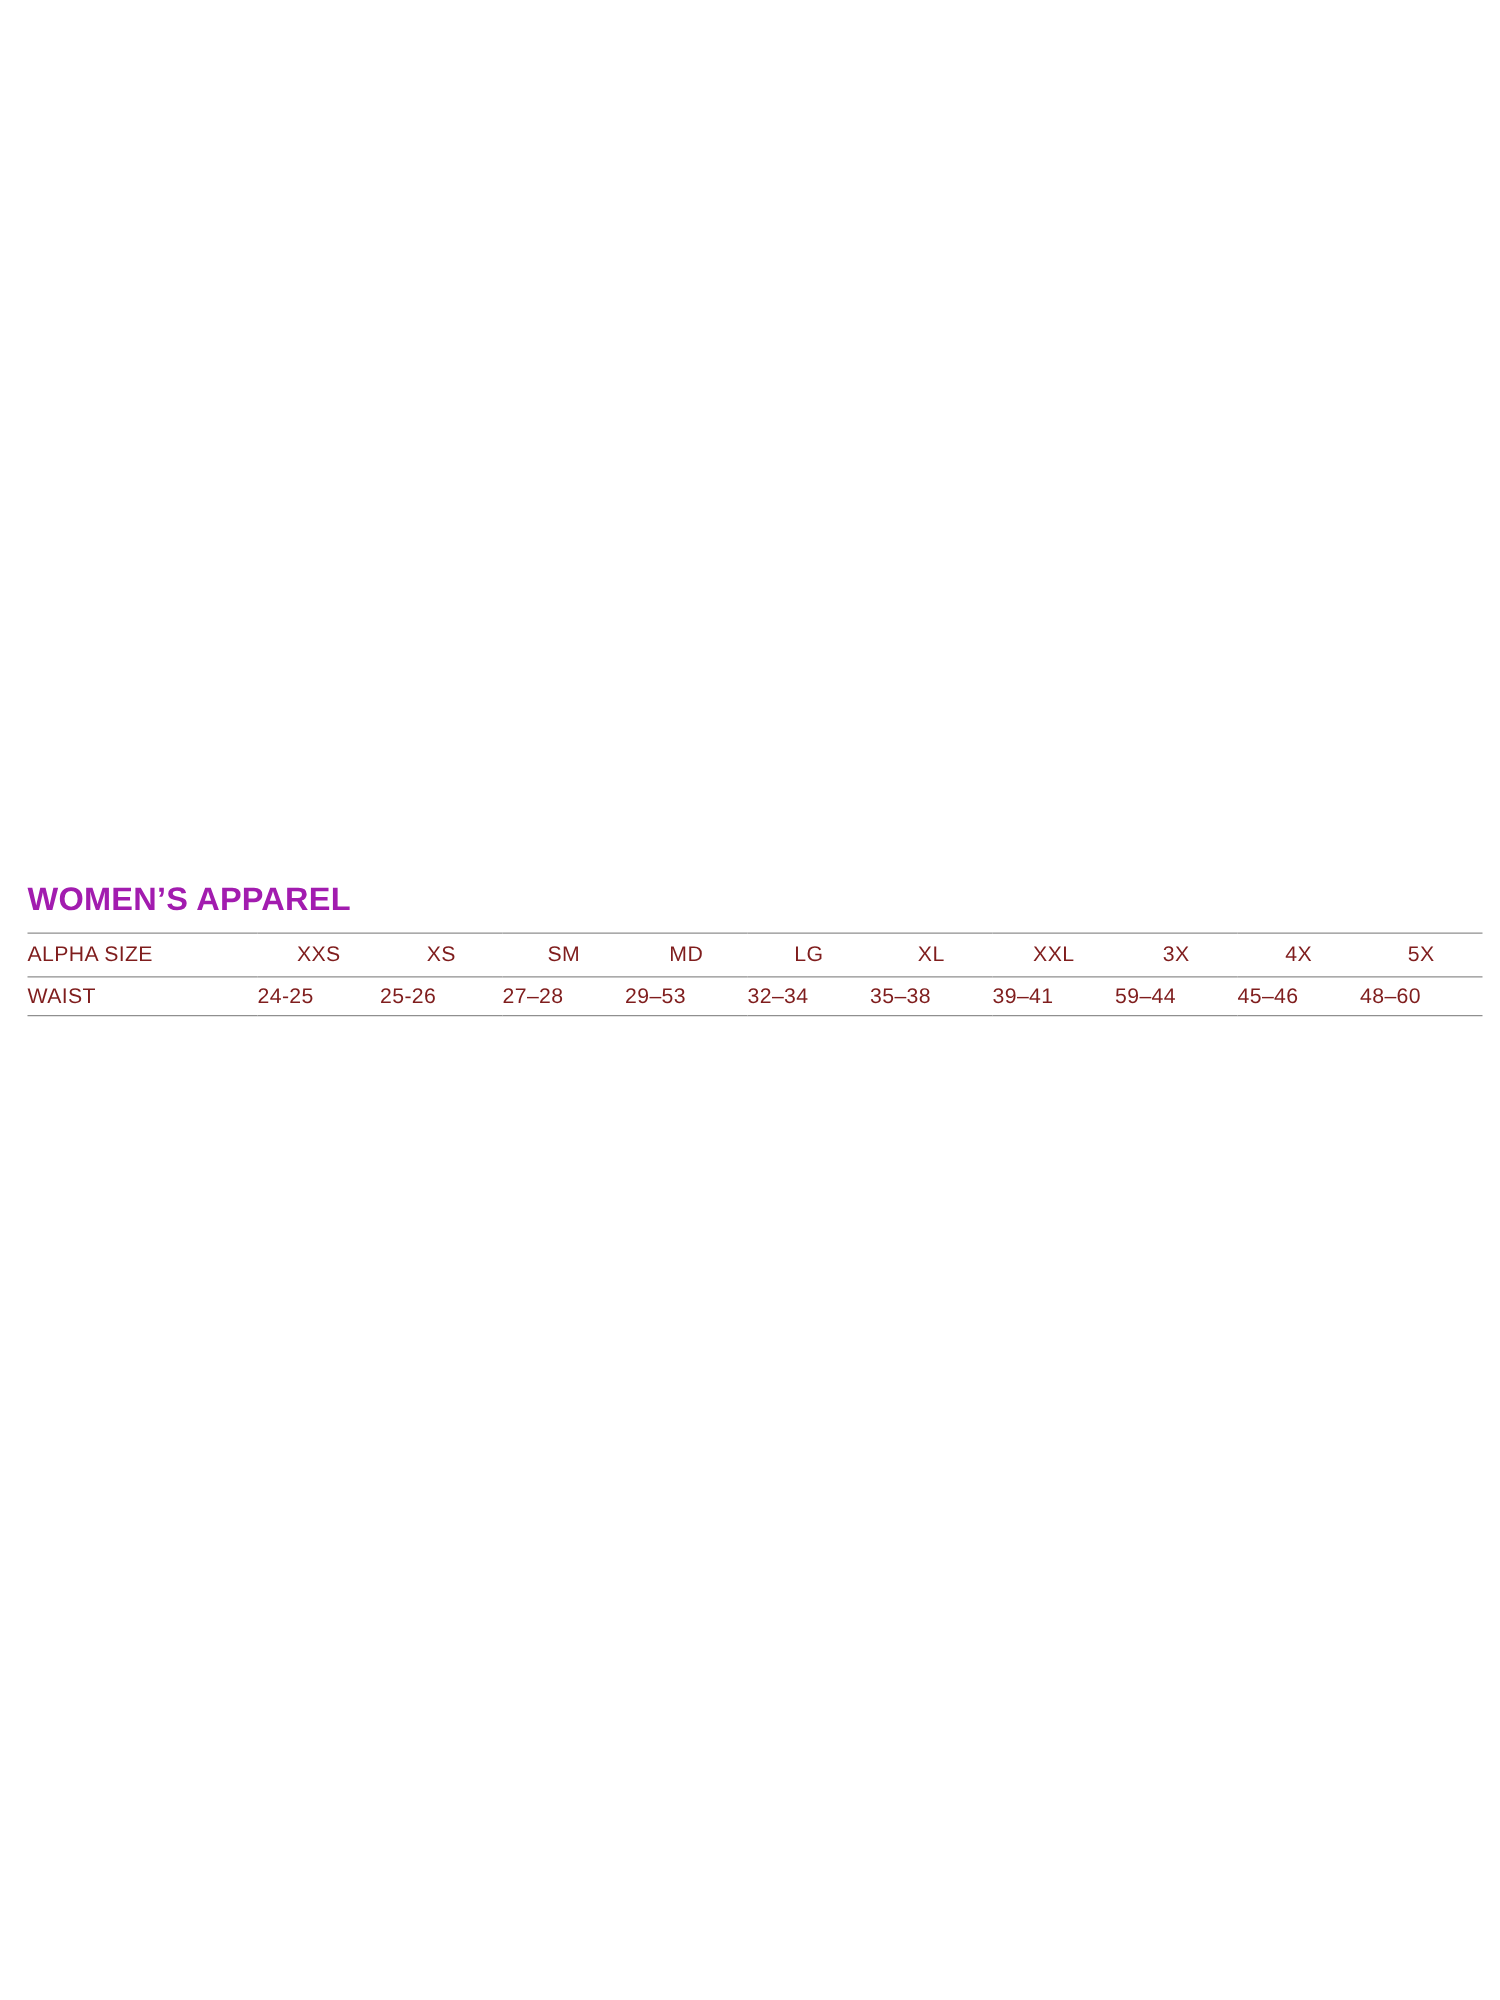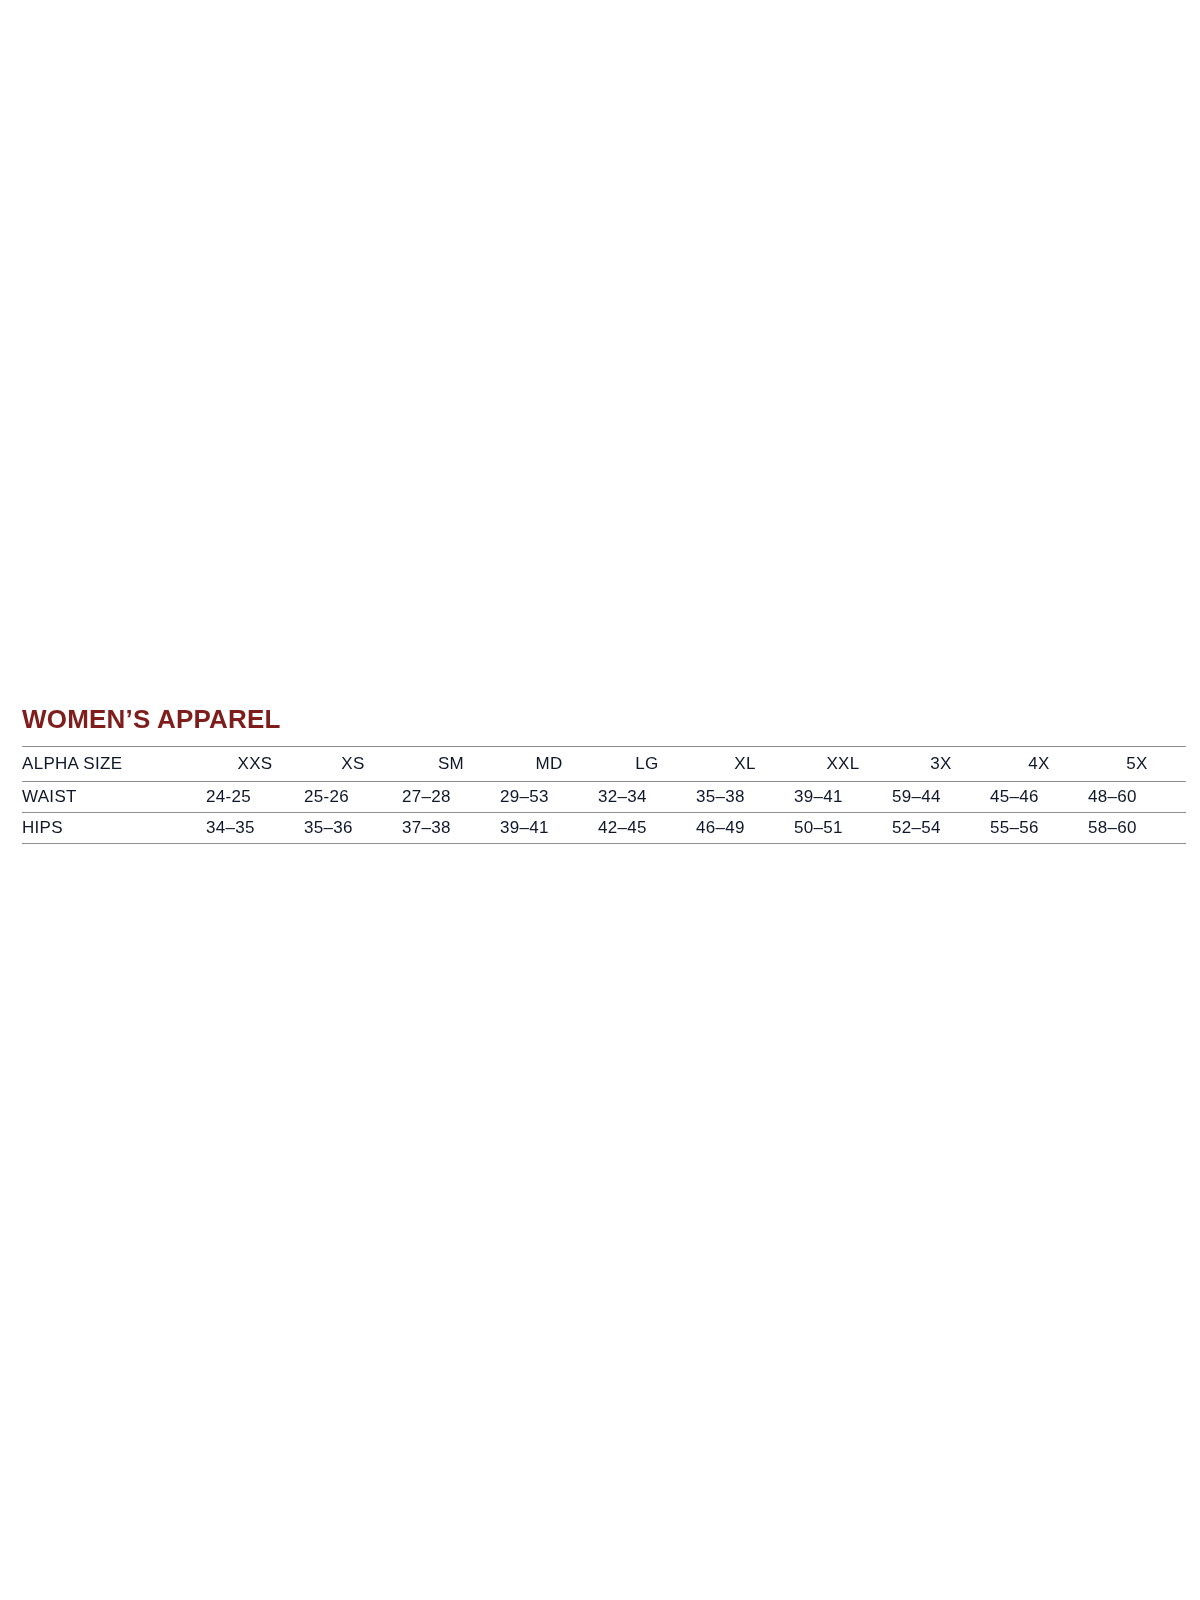--- a/index.html
+++ b/index.html
@@ -19,31 +19,31 @@
     position: absolute;
     top: 704px;
     left: 22px;
     width: 1164px;
   }
   .chart-title {
     font-size: 26px;
     font-weight: 700;
     line-height: 30px;
     letter-spacing: 0.2px;
-    color: #7f1d1d;
+    color: #a21caf;
     margin: 0 0 12px 0;
   }
   table.size-chart {
     width: 1164px;
     border-collapse: collapse;
     table-layout: fixed;
     border-top: 1px solid #8f8f8f;
     font-size: 17px;
     letter-spacing: 0.3px;
-    color: #0f172a;
+    color: #7f1d1d;
   }
   table.size-chart col.label-col { width: 184px; }
   table.size-chart col.size-col  { width: 98px; }
   table.size-chart tr {
     border-bottom: 1px solid #8f8f8f;
   }
   table.size-chart th,
   table.size-chart td {
     font-weight: 400;
     padding: 0;
@@ -99,28 +99,15 @@
         <td>25-26</td>
         <td>27–28</td>
         <td>29–53</td>
         <td>32–34</td>
         <td>35–38</td>
         <td>39–41</td>
         <td>59–44</td>
         <td>45–46</td>
         <td>48–60</td>
       </tr>
-      <tr>
-        <th class="row-label">HIPS</th>
-        <td>34–35</td>
-        <td>35–36</td>
-        <td>37–38</td>
-        <td>39–41</td>
-        <td>42–45</td>
-        <td>46–49</td>
-        <td>50–51</td>
-        <td>52–54</td>
-        <td>55–56</td>
-        <td>58–60</td>
-      </tr>
     </tbody>
   </table>
 </div>
 
 </body></html>

